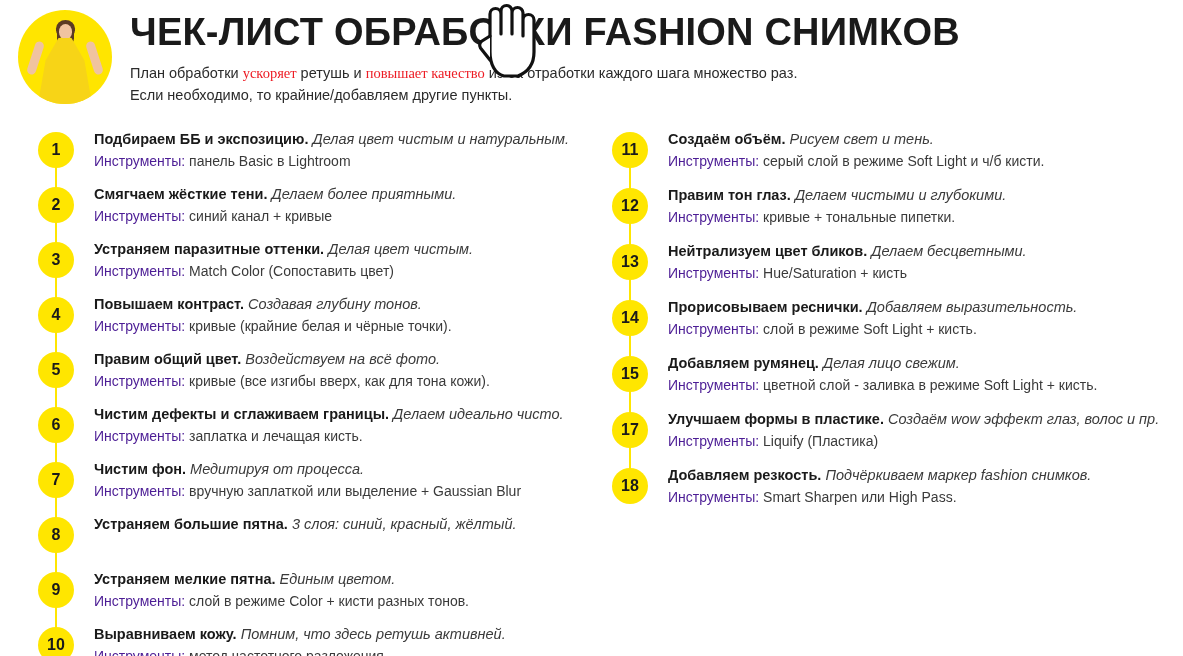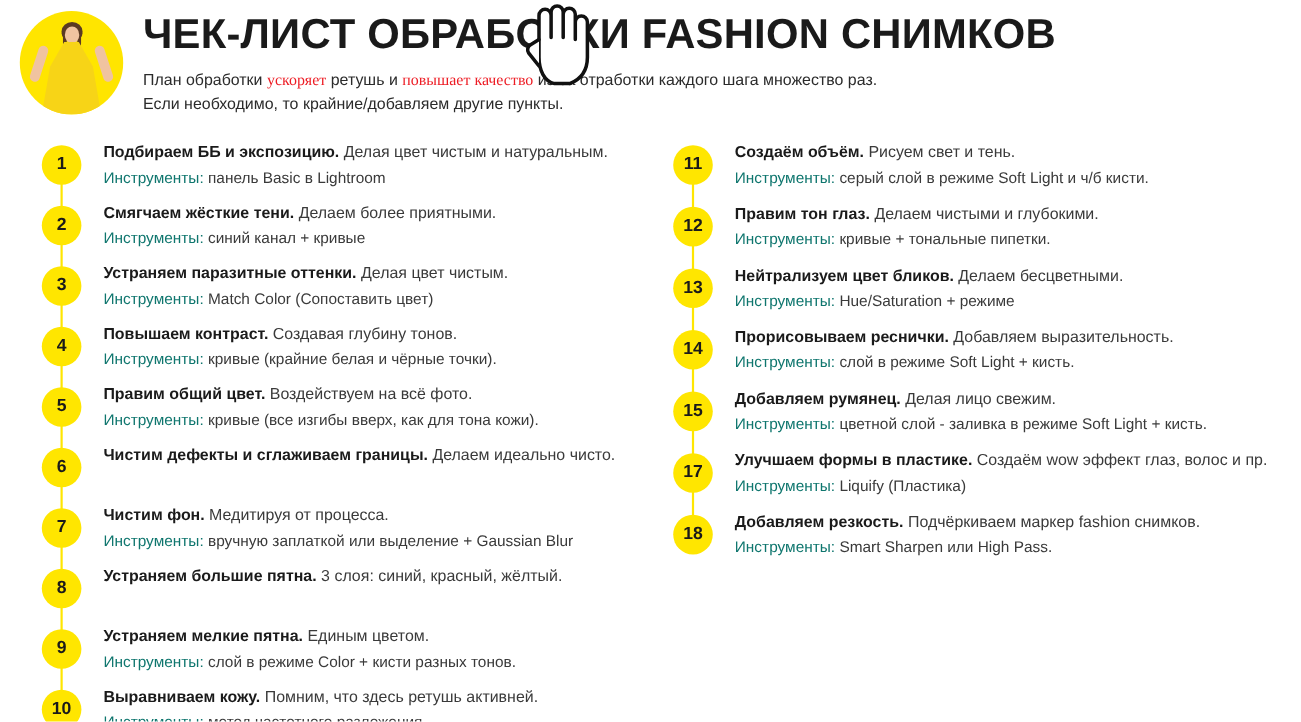--- a/index.html
+++ b/index.html
@@ -171,29 +171,30 @@
     line-height: 19px;
     color: #1a1a1a;
     margin: 0 0 3px 0;
   }
   .line-1 b {
     font-weight: bold;
   }
   .line-1 .desc {
     font-weight: normal;
     color: #3a3a3a;
+    font-style: italic;
   }
   .line-2 {
     font-size: 14px;
     line-height: 19px;
     color: #3a3a3a;
     margin: 0;
   }
   .tools-label {
-    color: #0f766e;
+    color: #4c1d95;
   }
 
   
   .cursor {
     position: absolute;
     left: 466px;
     top: -6px;
     width: 86px;
     height: 86px;
     pointer-events: none;
@@ -250,20 +251,21 @@
 
     <div class="item">
       <div class="bullet">5</div>
       <p class="line-1"><b>Правим общий цвет.</b><span class="desc"> Воздействуем на всё фото.</span></p>
       <p class="line-2"><span class="tools-label">Инструменты:</span><span> кривые (все изгибы вверх, как для тона кожи).</span></p>
     </div>
 
     <div class="item">
       <div class="bullet">6</div>
       <p class="line-1"><b>Чистим дефекты и сглаживаем границы.</b><span class="desc"> Делаем идеально чисто.</span></p>
+      <p class="line-2"><span class="tools-label">Инструменты:</span><span> заплатка и лечащая кисть.</span></p>
     </div>
 
     <div class="item">
       <div class="bullet">7</div>
       <p class="line-1"><b>Чистим фон.</b><span class="desc"> Медитируя от процесса.</span></p>
       <p class="line-2"><span class="tools-label">Инструменты:</span><span> вручную заплаткой или выделение + Gaussian Blur</span></p>
     </div>
 
     <div class="item">
       <div class="bullet">8</div>
@@ -294,21 +296,21 @@
 
     <div class="item">
       <div class="bullet">12</div>
       <p class="line-1"><b>Правим тон глаз.</b><span class="desc"> Делаем чистыми и глубокими.</span></p>
       <p class="line-2"><span class="tools-label">Инструменты:</span><span> кривые + тональные пипетки.</span></p>
     </div>
 
     <div class="item">
       <div class="bullet">13</div>
       <p class="line-1"><b>Нейтрализуем цвет бликов.</b><span class="desc"> Делаем бесцветными.</span></p>
-      <p class="line-2"><span class="tools-label">Инструменты:</span><span>  Hue/Saturation + режиме</span></p>
+      <p class="line-2"><span class="tools-label">Инструменты:</span><span>  Hue/Saturation + кисть</span></p>
     </div>
 
     <div class="item">
       <div class="bullet">14</div>
       <p class="line-1"><b>Прорисовываем реснички.</b><span class="desc"> Добавляем выразительность.</span></p>
       <p class="line-2"><span class="tools-label">Инструменты:</span><span> слой в режиме Soft Light + кисть.</span></p>
     </div>
 
     <div class="item">
       <div class="bullet">15</div>

